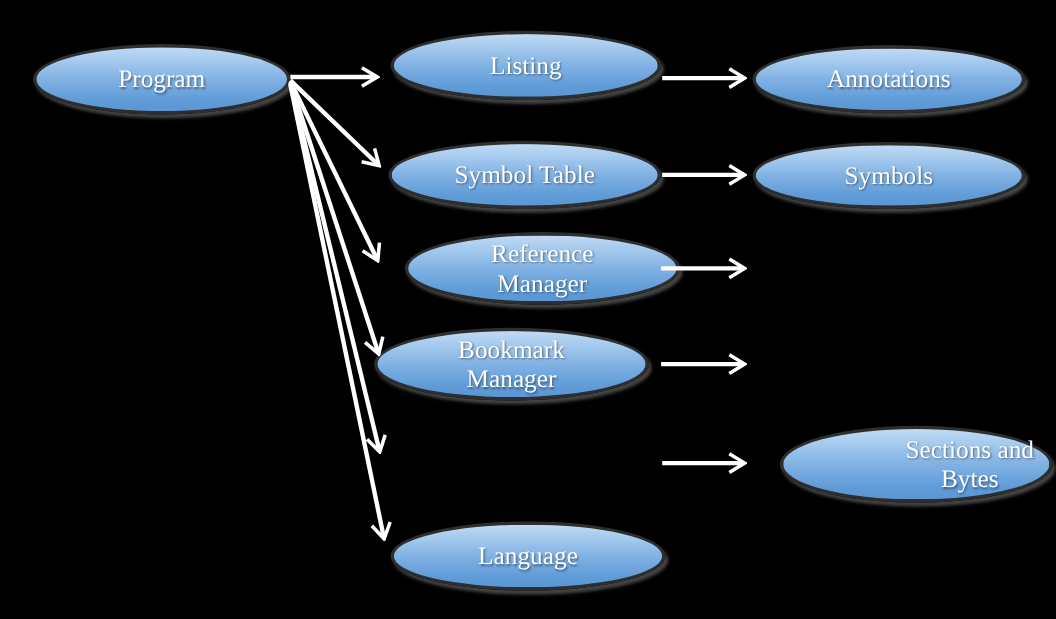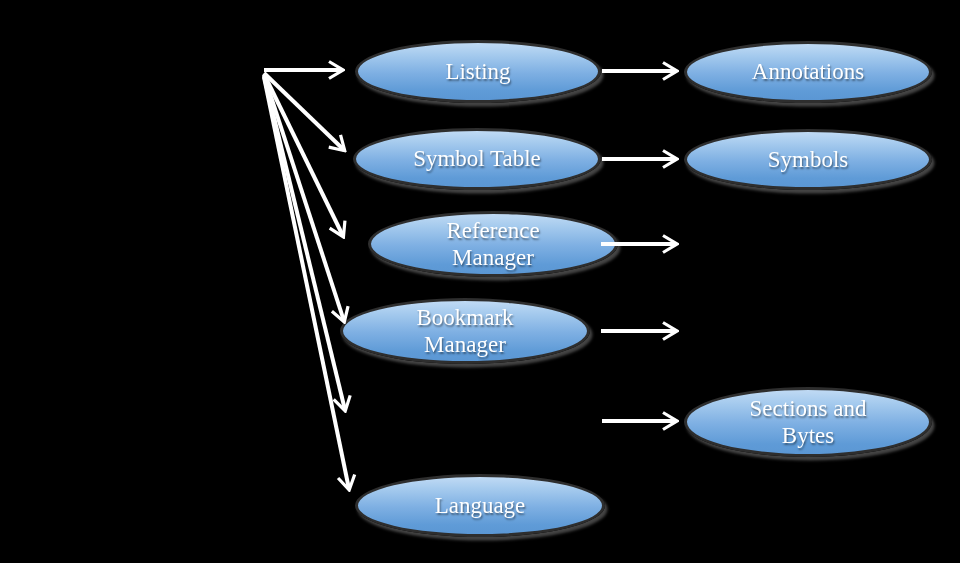--- a/index.html
+++ b/index.html
@@ -46,22 +46,25 @@
   svg.edges line {
     stroke: #ffffff;
     stroke-width: 4;
   }
 </style>
 </head>
 <body>
 
 <div class="canvas">
 
+  <div class="node" style="left:30px; top:40px; width:234px; height:64px;">
+    <span class="label">Program</span>
+  </div>
 
-  <div class="node" style="left:355px; top:40px; width:246px; height:63px;align-items:center;">
+  <div class="node" style="left:355px; top:28px; width:246px; height:63px;align-items:center;">
     <span class="label">Listing</span>
   </div>
   <div class="node" style="left:353px; top:128px; width:248px; height:62px;">
     <span class="label">Symbol Table</span>
   </div>
   <div class="node" style="left:368px; top:211px; width:250px; height:66px;">
     <span class="label">Reference
 Manager</span>
   </div>
   <div class="node" style="left:340px; top:298px; width:250px; height:66px;">
@@ -71,21 +74,21 @@
   <div class="node" style="left:355px; top:474px; width:250px; height:63px;">
     <span class="label">Language</span>
   </div>
 
   <div class="node" style="left:684px; top:41px; width:248px; height:62px;">
     <span class="label">Annotations</span>
   </div>
   <div class="node" style="left:684px; top:129px; width:248px; height:61px;">
     <span class="label">Symbols</span>
   </div>
-  <div class="node" style="left:684px; top:387px; width:248px; height:70px;">
+  <div class="node" style="left:709px; top:387px; width:248px; height:70px;justify-content:flex-end;">
     <span class="label">Sections and
 Bytes</span>
   </div>
 
   <svg class="edges" width="960" height="563" viewBox="0 0 960 563">
     <defs>
       <marker id="ah" viewBox="-18 -11 20 22" refX="-1" refY="0" markerWidth="20" markerHeight="22" orient="auto" markerUnits="userSpaceOnUse">
         <path d="M -14 -8.5 L 0 0 L -14 8.5" fill="none" stroke="#ffffff" stroke-width="3.2"></path>
       </marker>
     </defs>

